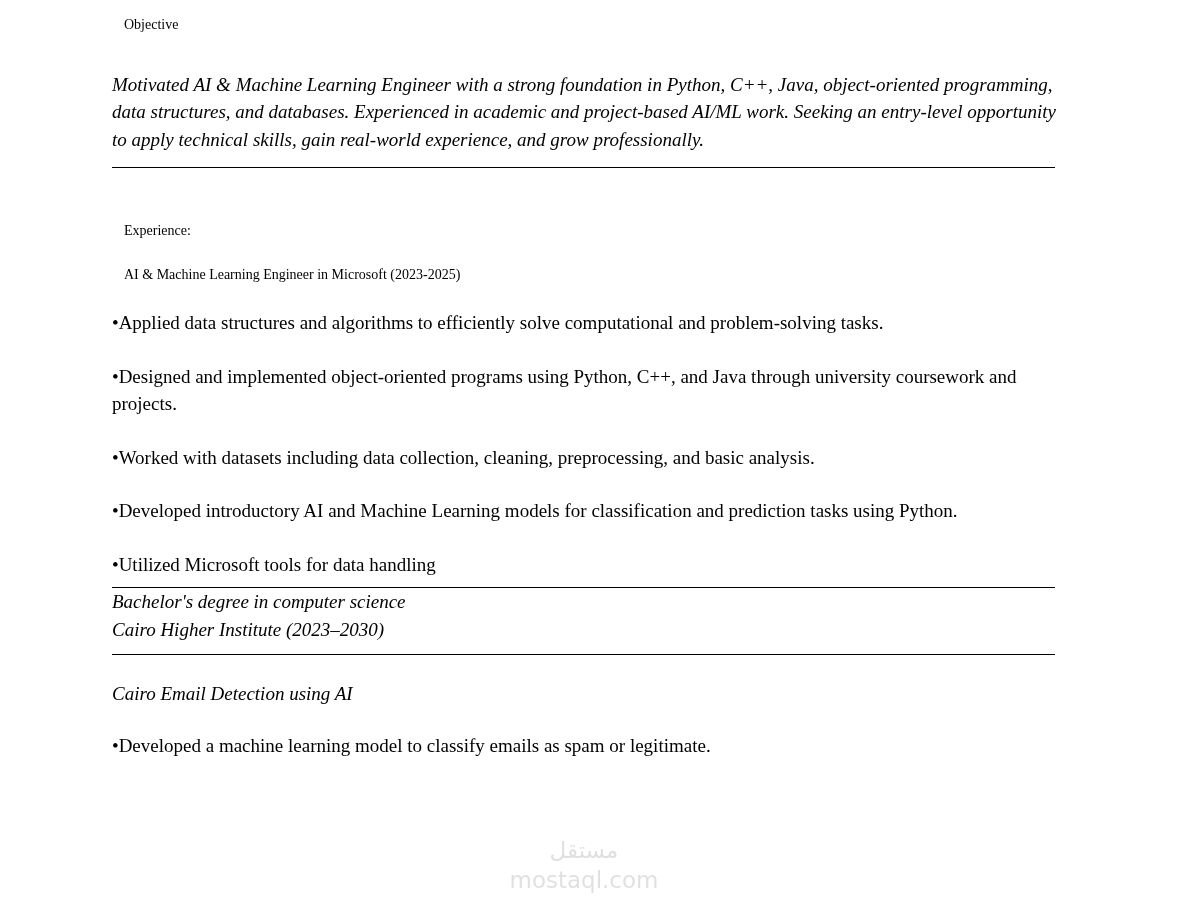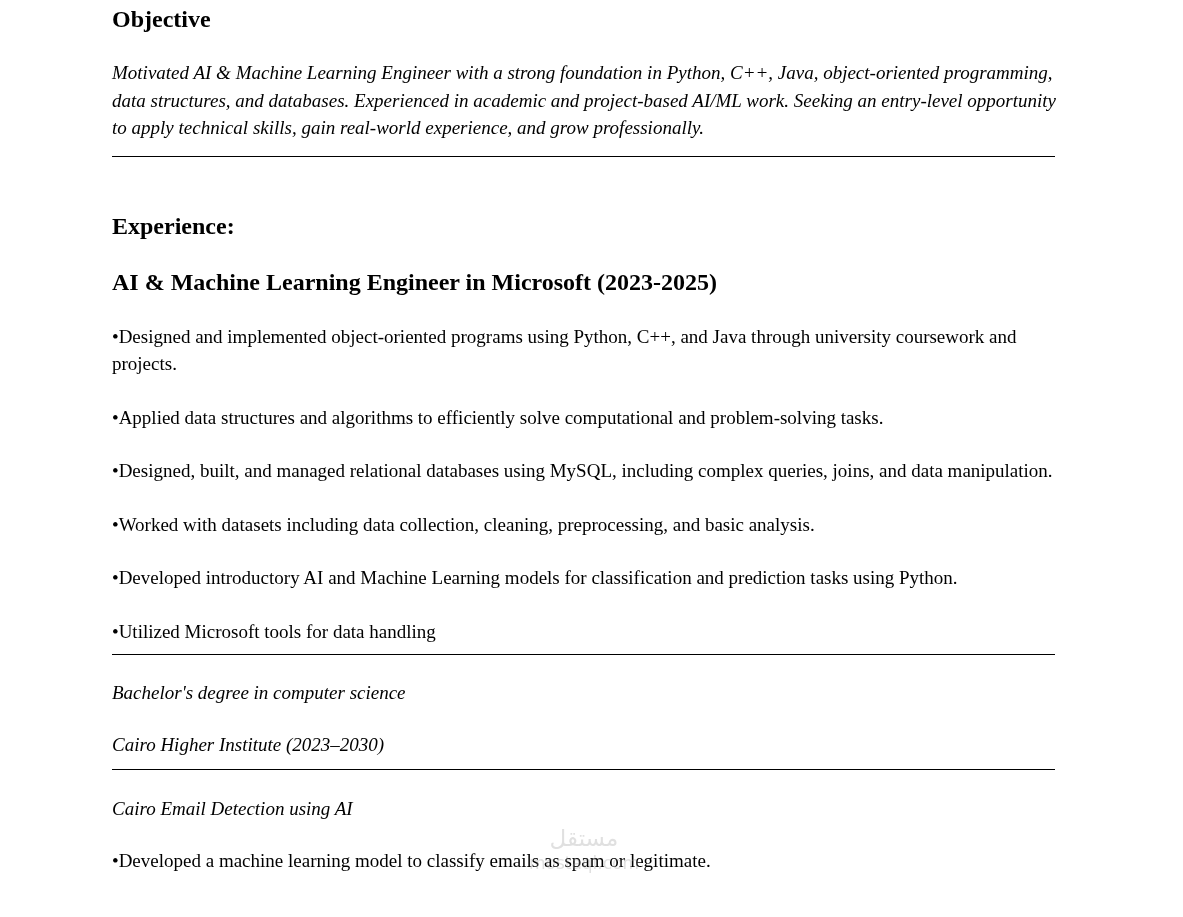--- a/index.html
+++ b/index.html
@@ -19,24 +19,24 @@
     position: relative;
     width: 1183px;
     height: 917px;
     box-sizing: border-box;
     padding: 0 112px 0 112px;
   }
   .section {
     position: relative;
   }
   .heading {
-    font-weight: bold;
-    font-size: 24px;
+    font-weight: normal;
+    font-size: 14px;
     line-height: 1.25;
-    margin: 0;
+    margin: 12px;
   }
   .para {
     font-size: 19px;
     line-height: 1.45;
     margin: 0;
     text-align: left;
     font-style: italic;
   }
   .bullet {
     font-size: 19px;
@@ -58,21 +58,21 @@
   #experience-heading { margin-top: 54px; }
   #experience-role { margin-top: 26px; }
   #experience-rule { margin-top: 9px; }
 
   #education-heading { margin-top: 15px; }
   #education-rule { margin-top: 10px; }
 
   #projects-heading { margin-top: 16px; }
 
   .exp-item { margin-top: 26px; }
-  .edu-item { margin-top: 24px; }
+  .edu-item { }
   .proj-item { margin-top: 25px; }
 
   .watermark {
     position: absolute;
     left: 0;
     right: 15px;
     top: 826px;
     text-align: center;
     pointer-events: none;
     user-select: none;
@@ -81,44 +81,43 @@
   .watermark .wm-ar {
     font-family: "DejaVu Sans", sans-serif;
     font-size: 23px;
     color: #9a9a9a;
     letter-spacing: 1px;
     display: block;
     line-height: 1.1;
   }
   .watermark .wm-en {
     font-family: "DejaVu Sans", sans-serif;
-    font-size: 17px;
+    font-size: 23px;
     color: #9a9a9a;
     display: block;
     line-height: 1.5;
   }
 </style>
 </head>
 <body>
 
 <div class="page">
 
   <div class="section">
     <div class="heading" id="objective-heading">Objective</div>
     <div class="para" id="objective-text">Motivated AI &amp; Machine Learning Engineer with a strong foundation in Python, C++, Java, object-oriented programming, data structures, and databases. Experienced in academic and project-based AI/ML work. Seeking an entry-level opportunity to apply technical skills, gain real-world experience, and grow professionally.</div>
     <hr class="rule" id="objective-rule">
   </div>
 
   <div class="section">
     <div class="heading" id="experience-heading">Experience:</div>
     <div class="heading" id="experience-role">AI &amp; Machine Learning Engineer in Microsoft  (2023-2025)</div>
 
+    <div class="bullet exp-item">•Applied data structures and algorithms to efficiently solve computational and problem-solving tasks.</div>
     <div class="bullet exp-item">•Designed and implemented object-oriented programs using Python, C++, and Java through university coursework and projects.</div>
-    <div class="bullet exp-item">•Applied data structures and algorithms to efficiently solve computational and problem-solving tasks.</div>
-    <div class="bullet exp-item">•Designed, built, and managed relational databases using MySQL, including complex queries, joins, and data manipulation.</div>
     <div class="bullet exp-item">•Worked with datasets including data collection, cleaning, preprocessing, and basic analysis.</div>
     <div class="bullet exp-item">•Developed introductory AI and Machine Learning models for classification and prediction tasks using Python.</div>
     <div class="bullet exp-item">•Utilized Microsoft tools for data handling</div>
 
     <hr class="rule" id="experience-rule">
   </div>
 
   <div class="section">
     <div class="para edu-item">Bachelor's degree in computer science</div>
     <div class="para edu-item">Cairo Higher Institute (2023–2030)</div>

